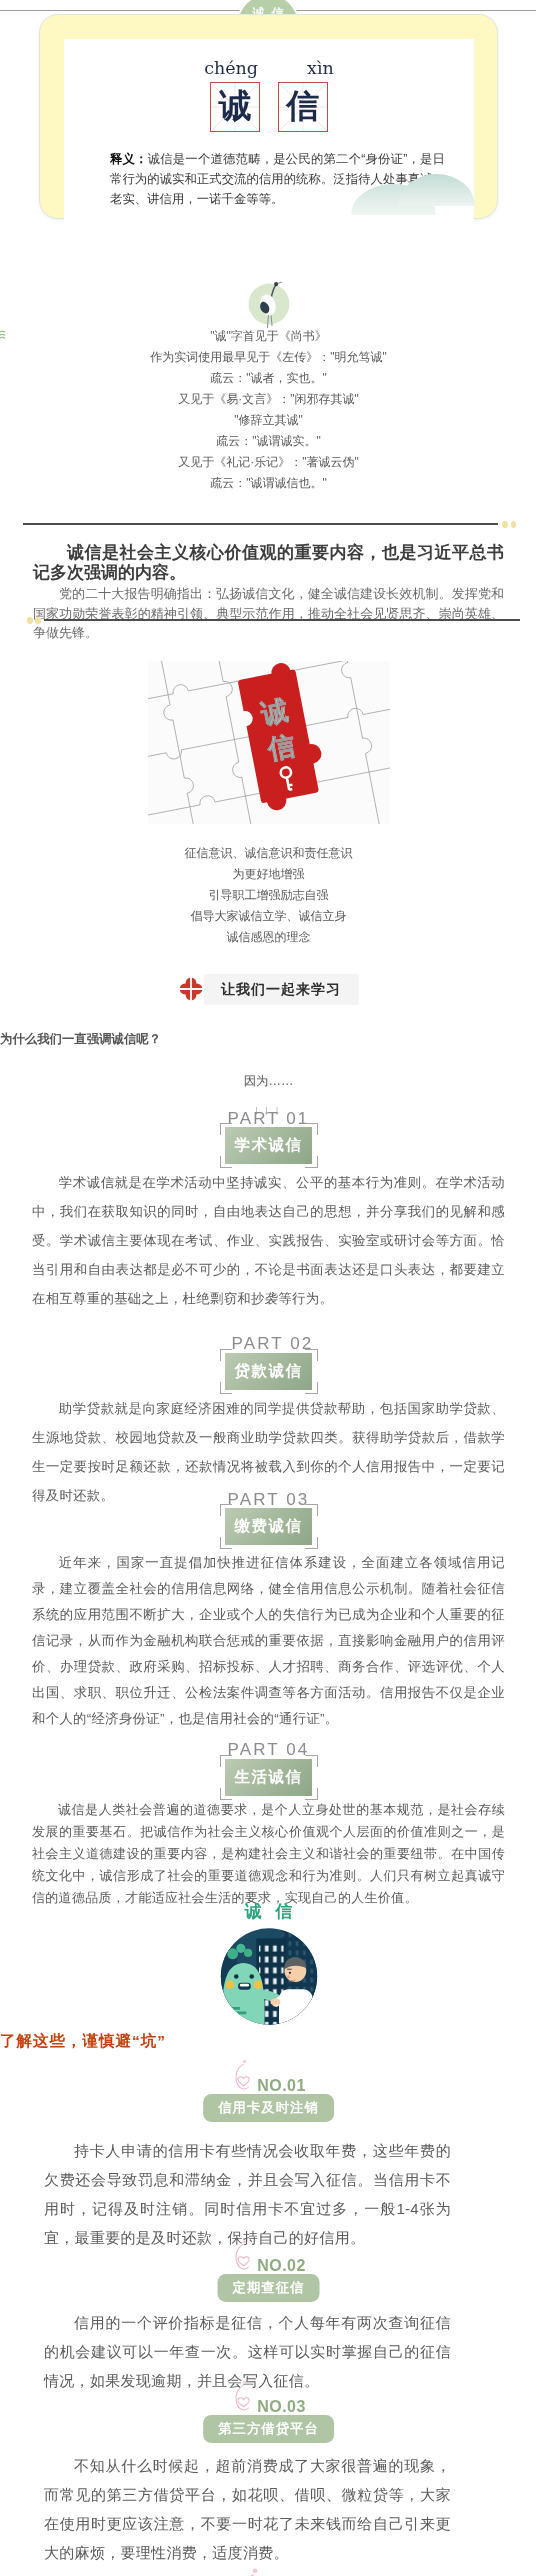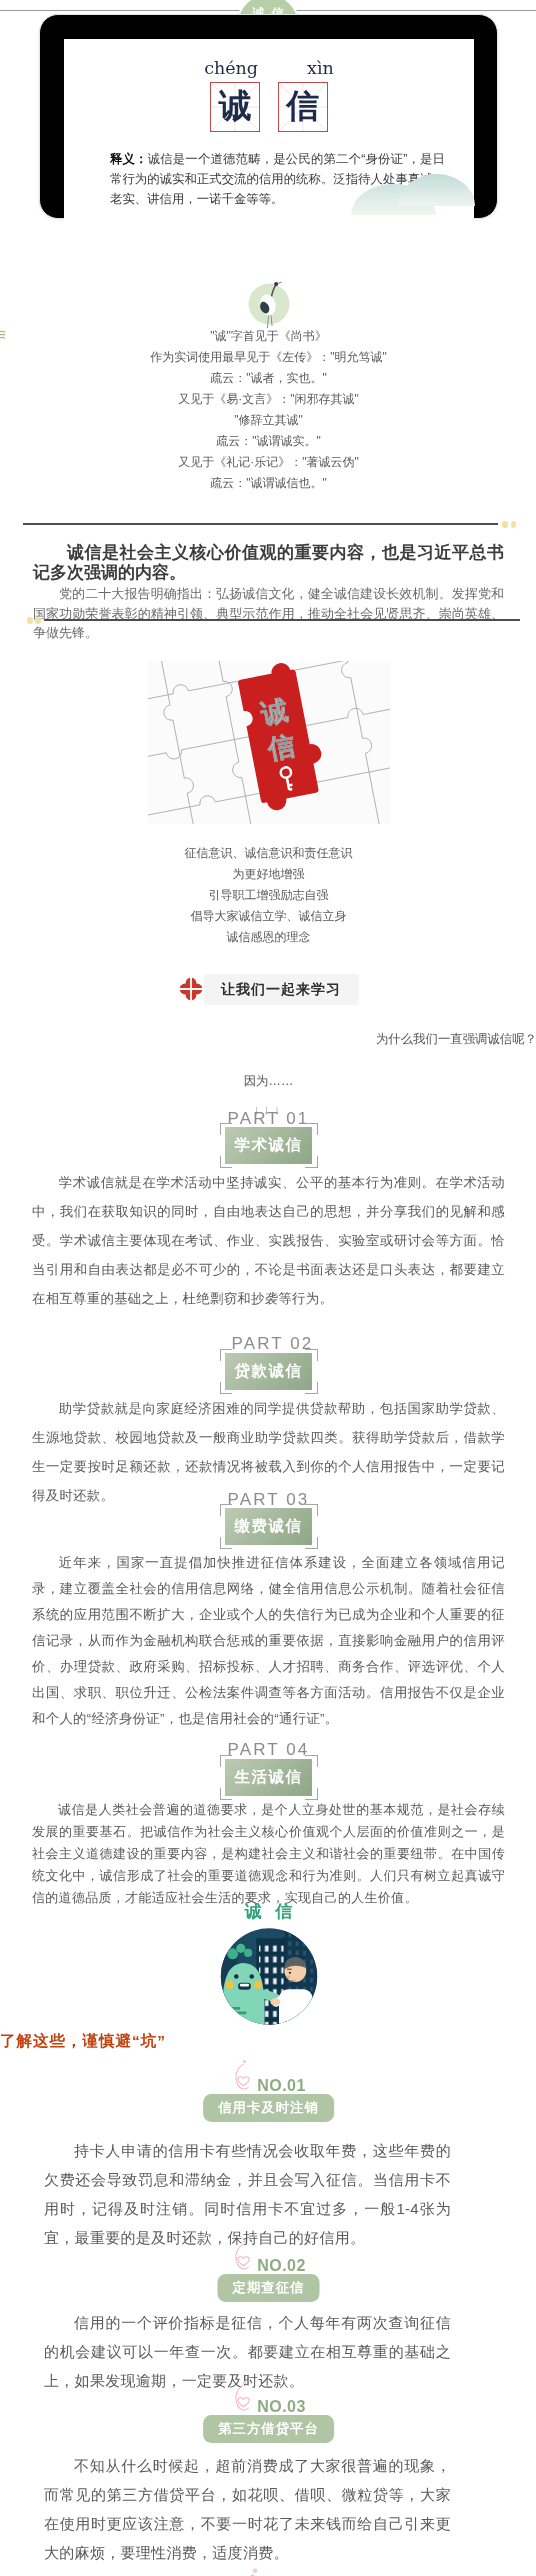--- a/index.html
+++ b/index.html
@@ -6,21 +6,21 @@
   body { background:#ffffff; font-family:"Liberation Sans","DejaVu Sans",sans-serif; }
   .stage { position:relative; width:537px; height:2591px; margin:0 auto; background:#fff; overflow:hidden; }
 
   
   .top-line { position:absolute; left:0; top:10.3px; width:100%; height:0.5px; background:#9a9a9a; z-index:1; }
   .header-tab { position:absolute; left:236px; top:-7.2px; width:64px; height:64px; border-radius:50%;
     background:#b7cfa9; border:2.1px solid #fff; z-index:2; text-align:center; }
   .header-tab span { display:block; margin-top:10.3px; color:#fff; font-size:12px; font-weight:bold; letter-spacing:7.2px; padding-left:7.2px; }
 
   
-  .card { position:absolute; left:39px; top:14.4px; width:459px; height:205px; background:#000000;
+  .card { position:absolute; left:39px; top:14.4px; width:459px; height:205px; background:#fef9c3;
     border:0.5px solid #e2e8de; border-radius:19px; z-index:3; box-shadow:0 1px 3.1px rgba(180,195,175,.25); }
   .card-panel { position:absolute; left:24px; top:24px; width:410px; height:190px; background:#ffffff; }
   .pinyin-row { display:flex; justify-content:center; gap:49px; margin-top:18.5px;
     font-family:"DejaVu Serif","Liberation Serif",serif; font-size:17.5px; color:#1f2b45; }
   .grid-row { display:flex; justify-content:center; gap:17.5px; margin-top:4.1px; }
   .gridbox { position:relative; width:50px; height:50px; border:1px solid #c04a4a; background:#fff; }
   .gridbox svg { position:absolute; inset:0; width:100%; height:100%; }
   .gridbox .ch { position:absolute; inset:0; display:flex; align-items:center; justify-content:center;
     font-family:"DejaVu Serif","Liberation Serif",serif; font-weight:bold; font-size:33px; color:#1c2b4a; }
   .def { margin:17.5px 0 0 46px; width:335px; font-size:12.4px; line-height:20px; color:#3a3a3a; text-align:justify; }
@@ -54,21 +54,21 @@
 
   
   .slogan { position:absolute; left:0; top:843px; width:100%; text-align:center; }
   .slogan div { font-size:12px; color:#595959; line-height:21px; }
 
   
   .learn-row { position:absolute; left:0; top:974px; width:100%; display:flex; justify-content:center; align-items:center; gap:1px; }
   .learn-btn { background:#f4f4f4; border-radius:2.1px; padding:6.7px 17.5px; font-size:14px; font-weight:bold; color:#2f2f2f; letter-spacing:1px; cursor:pointer; }
 
   
-  .why1 { position:absolute; left:0; top:1031px; width:100%; text-align:right; font-size:12.4px; color:#555; }
+  .why1 { position:absolute; left:0; top:1031px; width:100%; text-align:left; font-size:12.4px; color:#555;font-weight:bold; }
   .why2 { position:absolute; left:0; top:1073px; width:100%; text-align:center; font-size:12.4px; color:#555; }
   .arrs { position:absolute; left:0; top:1103px; width:100%; text-align:center; font-size:12.4px; color:#8f8f8f; letter-spacing:4.1px; }
 
   
   .part-label { position:absolute; left:0; width:100%; text-align:center; font-size:17px; color:#8c8c8c; letter-spacing:2.1px; }
   .bracket-box { position:absolute; left:50%; transform:translateX(-50%); width:98px; height:45px; }
   .bk { position:absolute; width:12.4px; height:12.4px; }
   .bk.tl { left:0; top:0; border-left:1px solid #a5a5a5; border-top:1px solid #a5a5a5; }
   .bk.tr { right:0; top:0; border-right:1px solid #a5a5a5; border-top:1px solid #a5a5a5; }
   .bk.bl { left:0; bottom:0; border-left:1px solid #a5a5a5; border-bottom:1px solid #a5a5a5; }
@@ -350,21 +350,21 @@
     <span>
       <svg width="23" height="35" viewBox="0 0 44 68">
         <circle cx="26" cy="5" r="3" fill="#f3c7d4"></circle>
         <path d="M24 10 C10 18 6 34 12 48 C16 58 28 62 34 54" stroke="#efb6c8" stroke-width="2" fill="none"></path>
         <path d="M24 38 c-3-6-11-4-11 2 c0 6 7 8 11 12 c4-4 11-6 11-12 c0-6-8-8-11-2z" stroke="#efb6c8" stroke-width="2" fill="none"></path>
       </svg>
     </span>
     <span class="no-txt">NO.02</span>
   </div>
   <div class="pill" style="top:2274px;">定期查征信</div>
-  <div class="item-para" style="top:2308px;">信用的一个评价指标是征信，个人每年有两次查询征信的机会建议可以一年查一次。都要建立在相互尊重的基础之上，如果发现逾期，一定要及时还款。</div>
+  <div class="item-para" style="top:2308px;">信用的一个评价指标是征信，个人每年有两次查询征信的机会建议可以一年查一次。这样可以实时掌握自己的征信情况，如果发现逾期，并且会写入征信。</div>
 
   <div class="no-row" style="top:2380px;">
     <span>
       <svg width="23" height="35" viewBox="0 0 44 68">
         <circle cx="26" cy="5" r="3" fill="#f3c7d4"></circle>
         <path d="M24 10 C10 18 6 34 12 48 C16 58 28 62 34 54" stroke="#efb6c8" stroke-width="2" fill="none"></path>
         <path d="M24 38 c-3-6-11-4-11 2 c0 6 7 8 11 12 c4-4 11-6 11-12 c0-6-8-8-11-2z" stroke="#efb6c8" stroke-width="2" fill="none"></path>
       </svg>
     </span>
     <span class="no-txt">NO.03</span>

